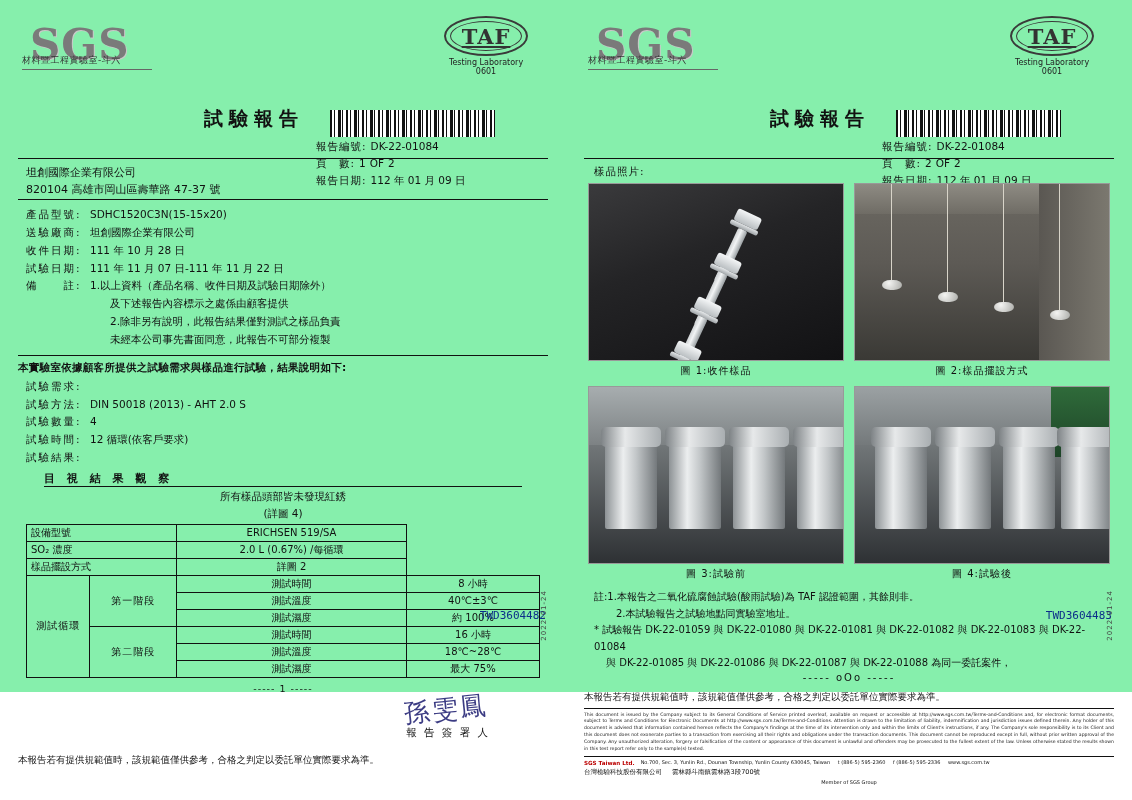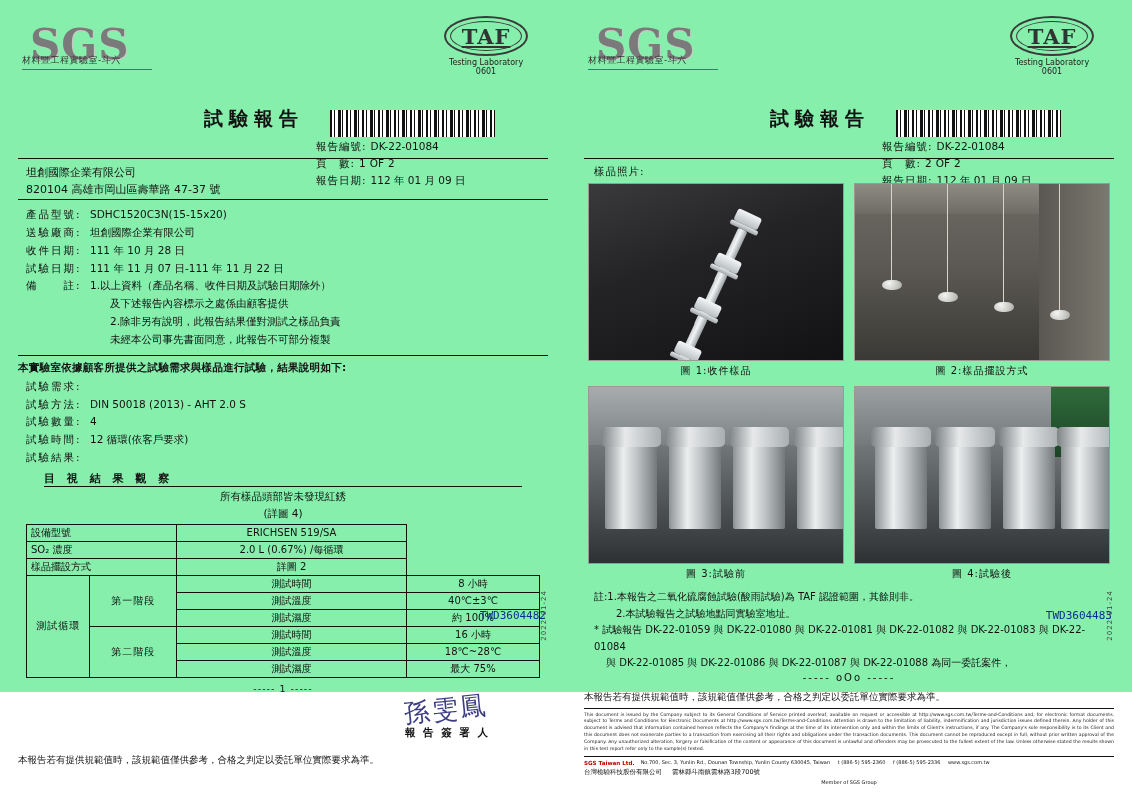--- a/index.html
+++ b/index.html
@@ -101,21 +101,21 @@
   .dash-end { text-align:center; font-size:9.5px; margin-top:5px; letter-spacing:1px;}
 
   
   .signarea { position:relative; height:58px; }
   .sign-cn {
     position:absolute; right:60px; top:-2px;
     font-family:"DejaVu Serif","Liberation Serif",serif;
     font-size:26px; color:#1a1a6e; transform:rotate(-6deg);
     opacity:.85; letter-spacing:2px;
   }
-  .sign-lbl { position:absolute; right:58px; top:32px; font-size:10.5px; letter-spacing:2px;font-weight:bold; }
+  .sign-lbl { position:absolute; right:58px; top:32px; font-size:10.5px; letter-spacing:2px; }
 
   .footnote-line { font-size:9.5px; margin-top:2px; }
 
   
   .legal {
     font-size:4.6px; line-height:1.5; text-align:justify; color:#222;
     margin-top:4px; border-top:1px solid #111; padding-top:3px;
   }
 
   .sgs-footer {

